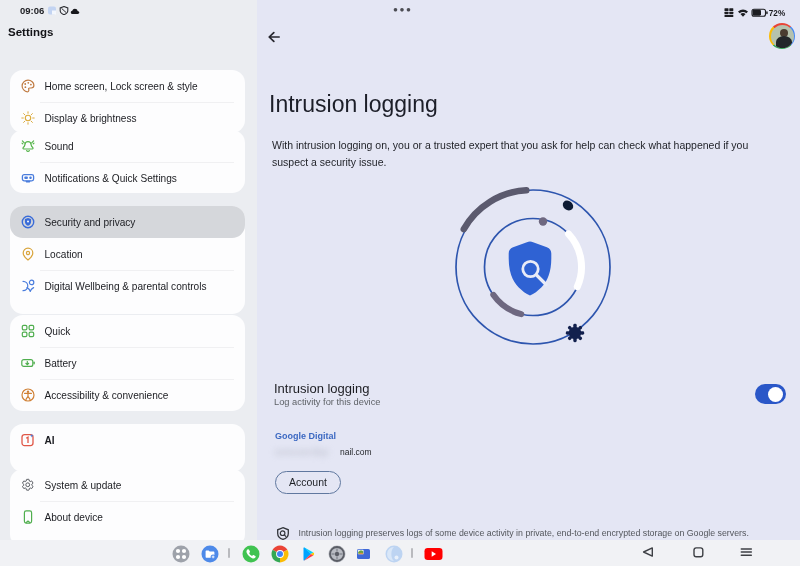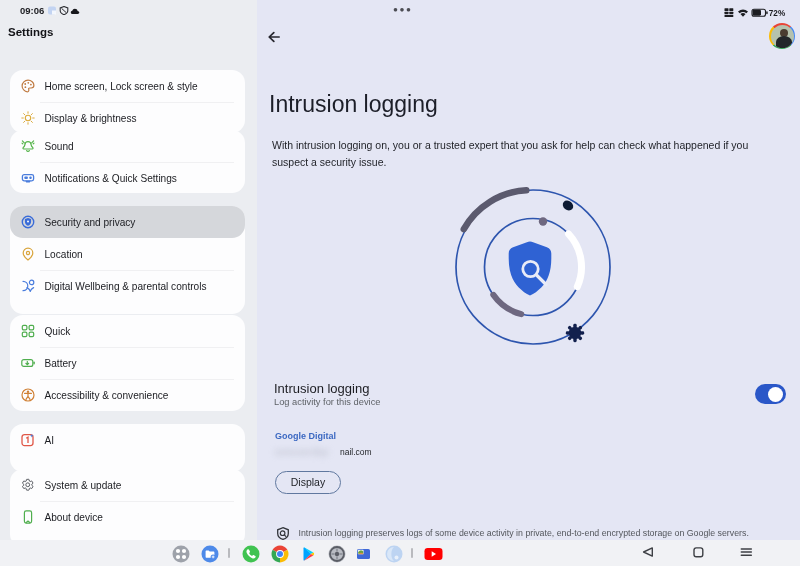--- a/index.html
+++ b/index.html
@@ -170,21 +170,21 @@
     <div class="row">
       <svg class="icon" width="14" height="14" viewBox="0 0 14 14">
         <circle cx="7" cy="7" r="6" fill="none" stroke="#d08136" stroke-width="1.2"></circle>
         <circle cx="7" cy="3.8" r="1.2" fill="#d08136"></circle>
         <path d="M3.6 5.4 L10.4 5.4 M7 5.4 L7 8.2 M7 8.2 L5 11.4 M7 8.2 L9 11.4" stroke="#d08136" stroke-width="1.2" stroke-linecap="round"></path>
       </svg>
       <span class="lbl">Accessibility &amp; convenience</span>
     </div>
   </div>
 
-  <div class="card" style="top:424px; height:48px;">
+  <div class="card" style="top:424px; height:48px;font-weight:bold;">
     <div class="row">
       <svg class="icon" width="14" height="14" viewBox="0 0 14 14">
         <rect x="1" y="1.6" width="11" height="11" rx="2.5" fill="none" stroke="#e05747" stroke-width="1.3"></rect>
         <path d="M5.2 5.3 L7 4.2 L7 10" fill="none" stroke="#e05747" stroke-width="1.3"></path>
         <path d="M10.8 0.8 L11.3 2.2 L12.7 2.7 L11.3 3.2 L10.8 4.6 L10.3 3.2 L8.9 2.7 L10.3 2.2 Z" fill="#4a7ddd"></path>
       </svg>
       <span class="lbl">AI</span>
     </div>
   </div>
 
@@ -267,21 +267,21 @@
     <line x1="104" y1="93.5" x2="113" y2="102.5" stroke="#e9ebf7" stroke-width="3.2" stroke-linecap="round"></line>
   </svg>
 
   <div id="trow-t">Intrusion logging</div>
   <div id="trow-s">Log activity for this device</div>
   <div id="toggle">
       <div class="knob"></div>
     </div>
   <div id="gacct">Google Digital</div>
   <div id="email"><span class="blur">someuser@gr</span>nail.com</div>
-  <div id="chg">Display</div>
+  <div id="chg">Account</div>
   <svg id="foot-ic" width="12" height="13" viewBox="0 0 12 13">
     <path d="M6 0.7 L11.3 2.8 L11.3 6.4 C11.3 9.3 9.1 11.4 6 12.3 C2.9 11.4 0.7 9.3 0.7 6.4 L0.7 2.8 Z" fill="none" stroke="#33363c" stroke-width="1.3"></path>
     <circle cx="5.6" cy="6.2" r="2.3" fill="none" stroke="#33363c" stroke-width="1.2"></circle>
     <line x1="7.3" y1="7.9" x2="8.8" y2="9.4" stroke="#33363c" stroke-width="1.2" stroke-linecap="round"></line>
   </svg>
   <div id="foot-tx">Intrusion logging preserves logs of some device activity in private, end-to-end encrypted storage on Google servers.</div>
 </div>
 
 <div id="taskbar">
   <svg style="left:172px" width="18" height="18" viewBox="0 0 18 18">

